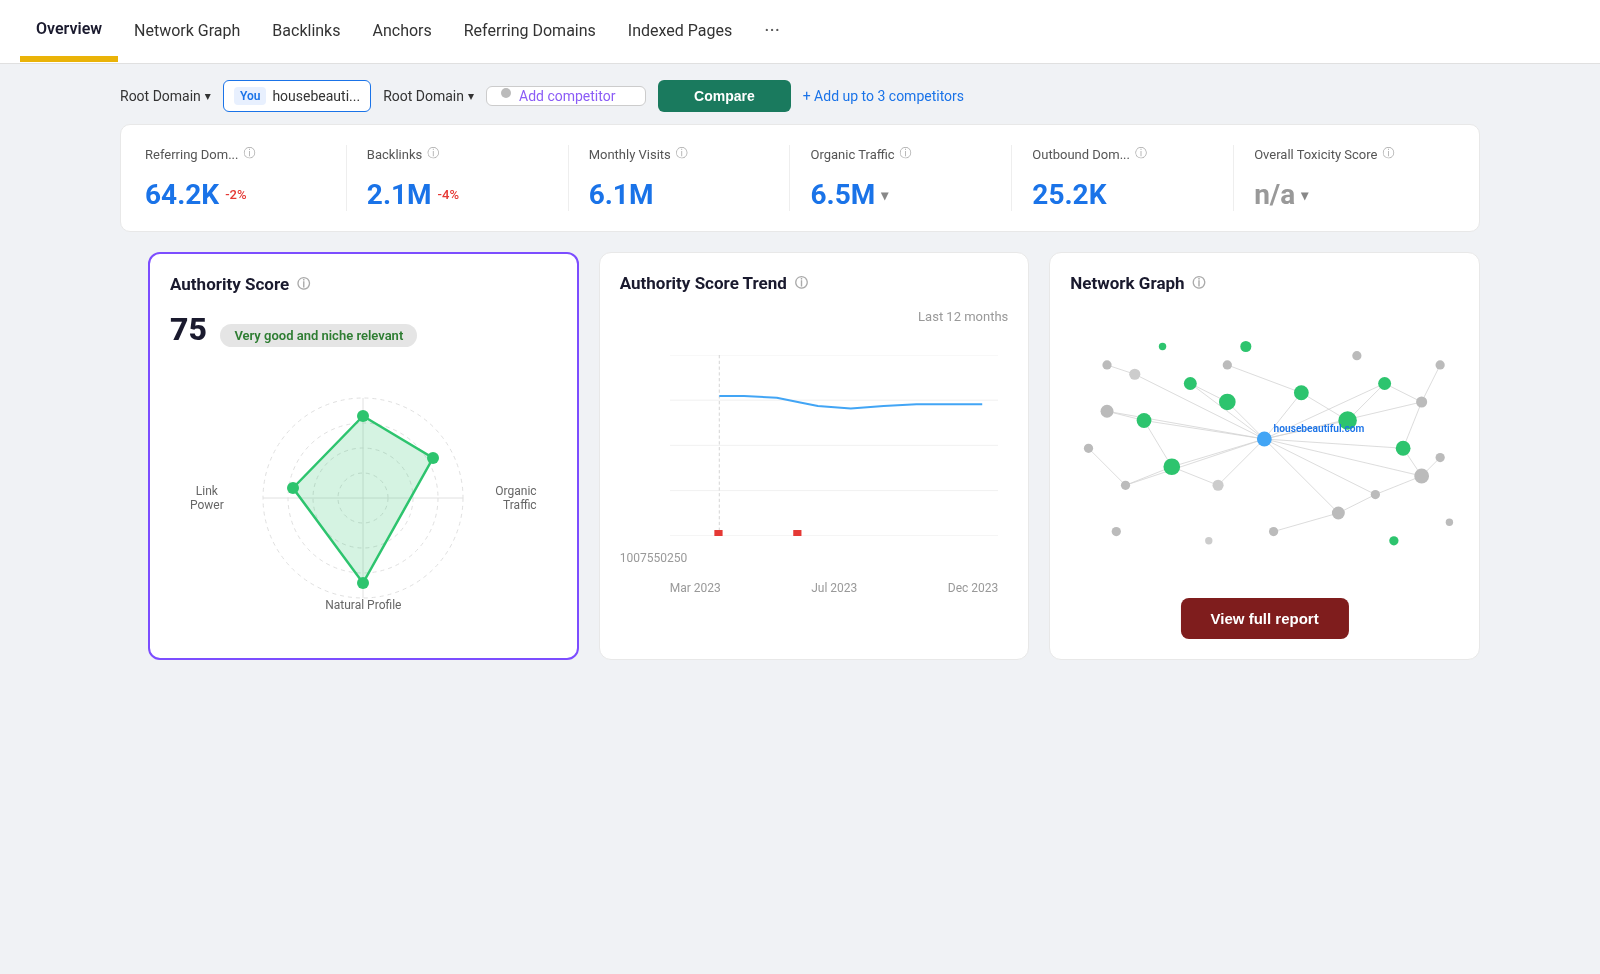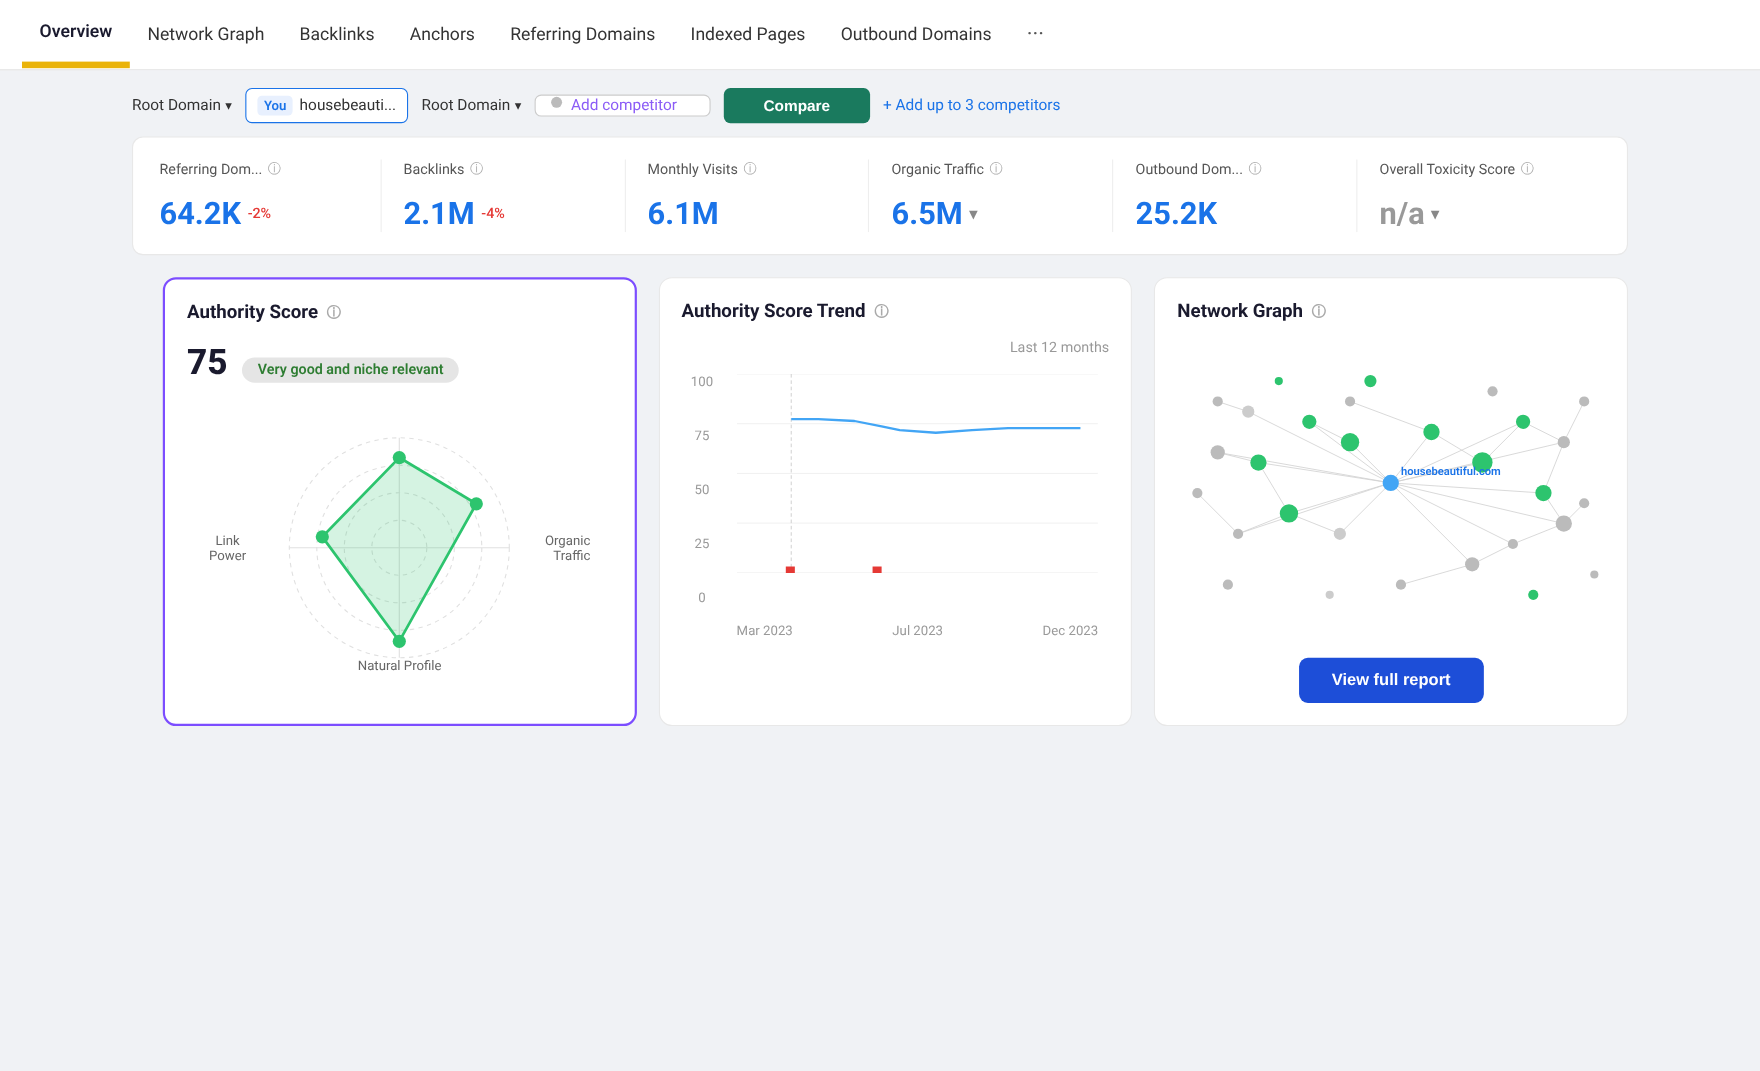--- a/index.html
+++ b/index.html
@@ -222,36 +222,36 @@
     }
     .radar-label.link-power { left: 20px; top: 50%; transform: translateY(-50%); }
     .radar-label.organic-traffic { right: 20px; top: 50%; transform: translateY(-50%); text-align: right; }
     .radar-label.natural-profile { bottom: 26px; left: 50%; transform: translateX(-50%); }
 
     
     .trend-subtitle {
       text-align: right;
       color: #999;
       font-size: 13px;
-      margin-bottom: 6px;
+      margin-bottom: 21px;
     }
     .chart-area {
       position: relative;
       height: 260px;
       padding: 10px 40px 40px 50px;
     }
     .chart-y-labels {
       position: absolute;
       left: 0;
       top: 10px;
       bottom: 40px;
       display: flex;
-      flex-direction: column;
+      flex-direction: row;
       justify-content: space-between;
-      align-items: center;
+      align-items: flex-end;
       padding-right: 8px;
       font-size: 12px;
       color: #999;
       width: 45px;
     }
     .chart-x-labels {
       position: absolute;
       bottom: 10px;
       left: 50px;
       right: 10px;
@@ -292,21 +292,21 @@
       width: 100%;
       height: 260px;
       position: relative;
       overflow: hidden;
     }
     .view-report-btn {
       position: absolute;
       bottom: 20px;
       left: 50%;
       transform: translateX(-50%);
-      background: #1d4ed8;
+      background: #7f1d1d;
       color: #fff;
       border: none;
       border-radius: 8px;
       padding: 12px 30px;
       font-size: 15px;
       font-weight: 600;
       cursor: pointer;
       white-space: nowrap;
     }
   </style>
@@ -315,21 +315,20 @@
 
 <div style="background:#f0f2f5; min-height:974px;">
 
   <div class="nav-bar">
     <div class="nav-item active">Overview</div>
     <div class="nav-item">Network Graph</div>
     <div class="nav-item">Backlinks</div>
     <div class="nav-item">Anchors</div>
     <div class="nav-item">Referring Domains</div>
     <div class="nav-item">Indexed Pages</div>
-    <div class="nav-item">Outbound Domains</div>
     <div class="nav-item more">···</div>
   </div>
 
   <div class="container">
 
     <div class="toolbar">
       <div class="dropdown-label">
         <span>Root Domain</span>
         <span class="chevron">▾</span>
       </div>

